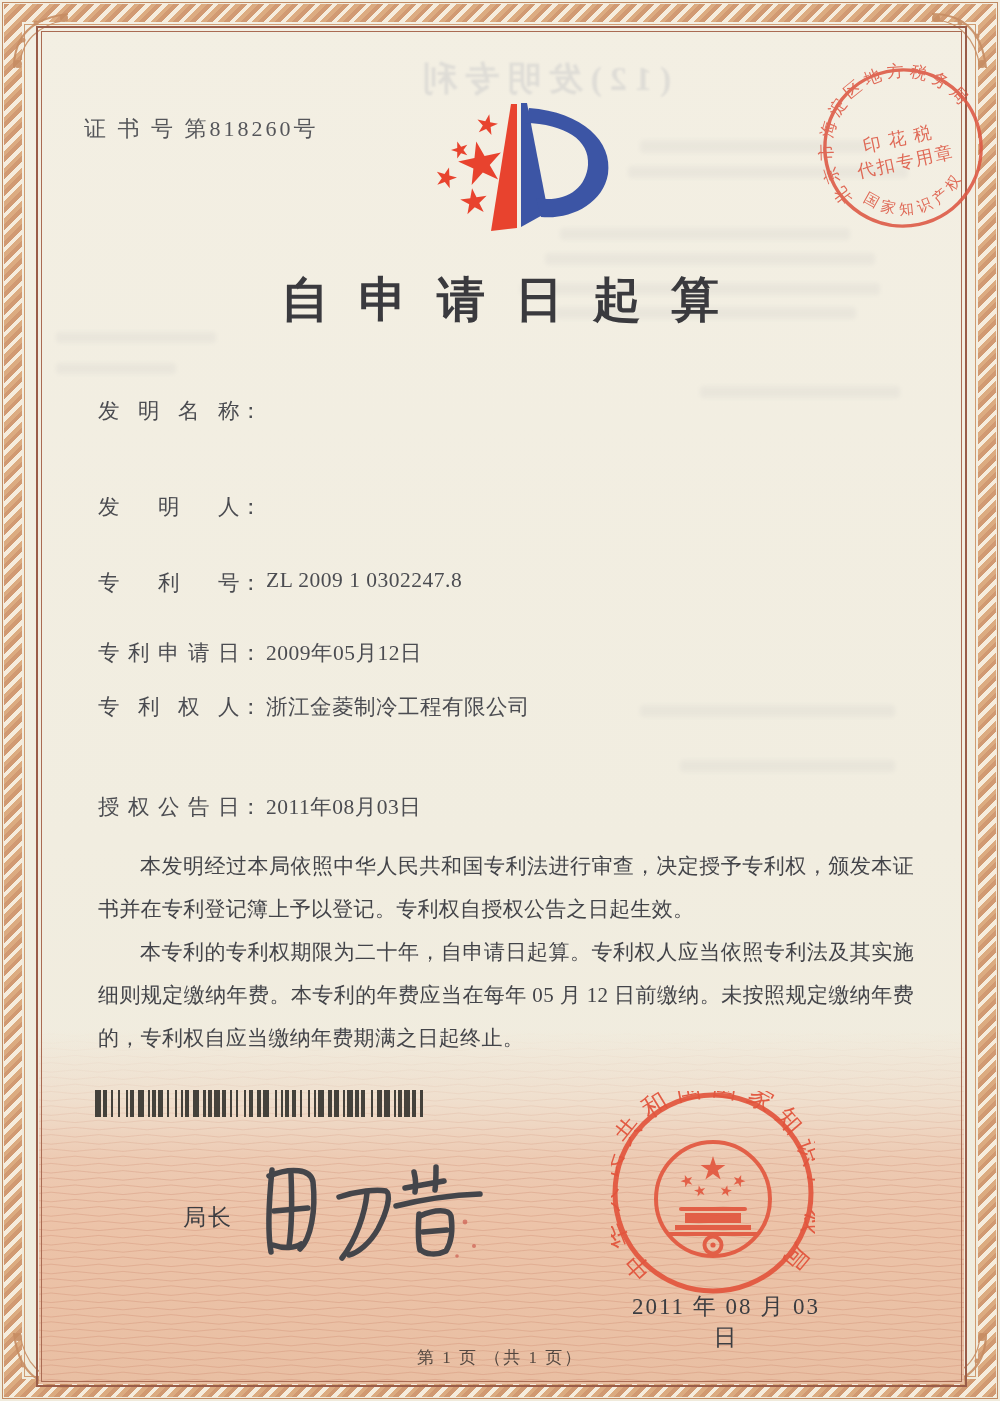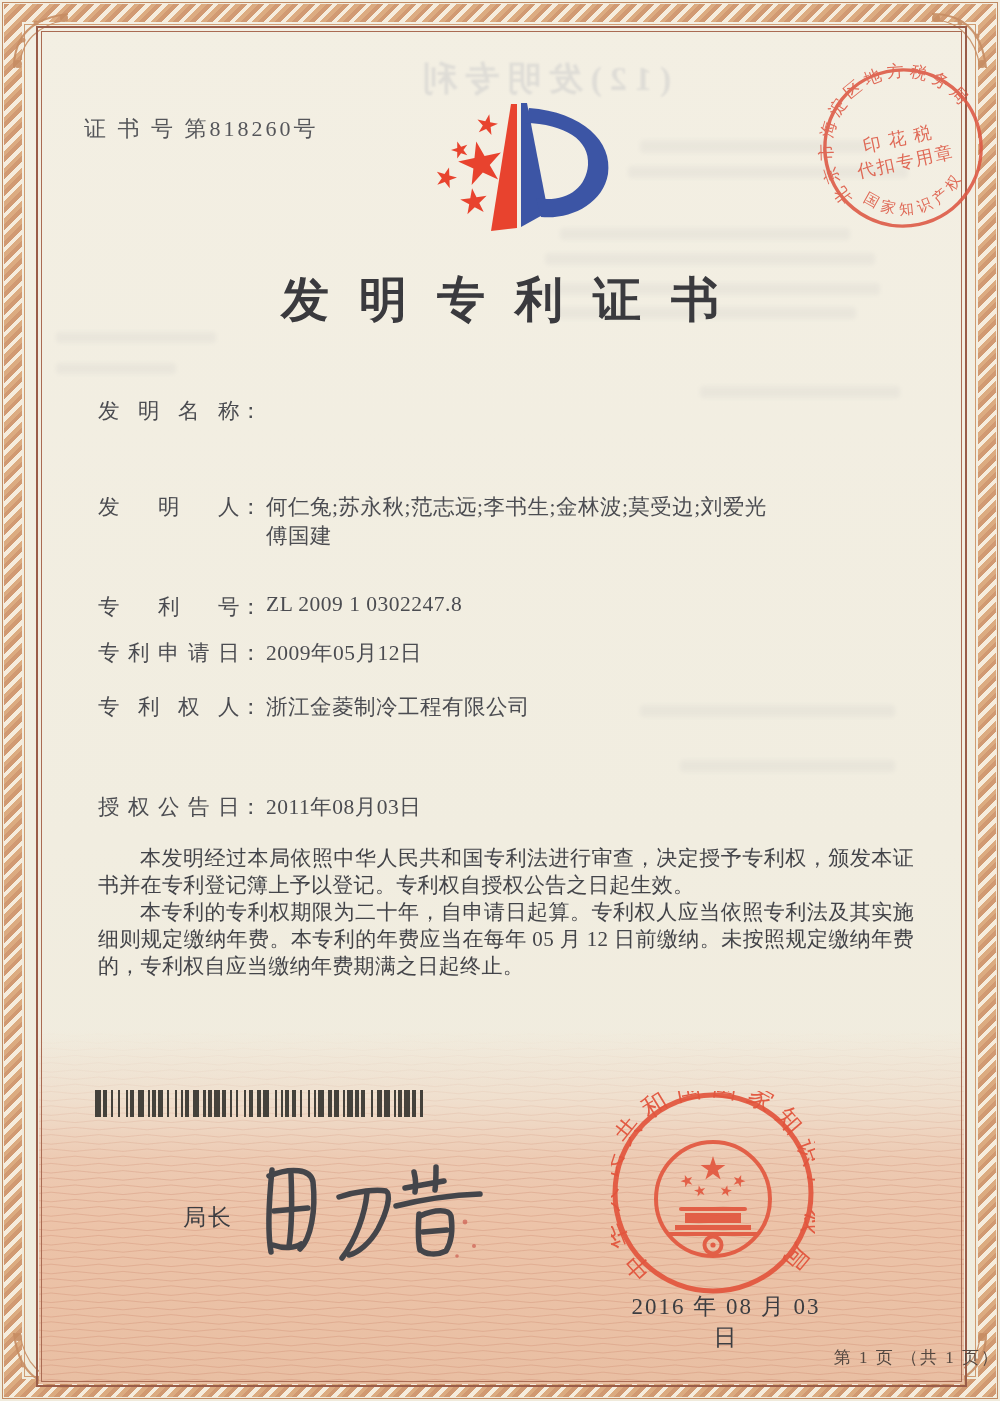--- a/index.html
+++ b/index.html
@@ -37,32 +37,32 @@
   
   .cert-no{position:absolute; left:84px; top:114px; font-size:22px; letter-spacing:3px; color:#55565a;}
   .title{position:absolute; top:268px; left:0; width:100%; text-align:center;
     font-size:48px; font-weight:600; letter-spacing:30px; padding-left:30px; box-sizing:border-box; color:#3a3a3e;}
   .field-row{position:absolute; left:98px; display:flex; align-items:flex-start;
     font-size:21.5px; color:#4b4c51; letter-spacing:.5px;}
   .field-label{display:inline-block; width:142px; text-align:justify; text-align-last:justify;}
   .field-colon{margin:0 4px 0 0;}
   .field-value{white-space:nowrap;}
   .body-text{position:absolute; left:98px; top:845px; width:816px;
-    font-size:21px; line-height:27px; color:#434449; text-align:justify; letter-spacing:.3px;}
+    font-size:21px; line-height:43px; color:#434449; text-align:justify; letter-spacing:.3px;}
   .body-text p{margin:0; text-indent:2em;}
   .barcode{position:absolute; left:95px; top:1090px; width:328px; height:27px;
     display:flex; align-items:stretch; overflow:hidden;}
   .barcode .bar{background:#44413b; height:100%;}
   .sig-label{position:absolute; left:183px; top:1202px; font-size:23px; color:#3d3e42; letter-spacing:2px;}
   .sig-svg{position:absolute; left:238px; top:1148px;}
   .seal-svg{position:absolute; left:611px; top:1091px;}
   .seal-date{position:absolute; left:620px; top:1291px; width:212px; text-align:center;
     font-size:23px; color:#3c3d41; letter-spacing:2px;}
   .tax-stamp{position:absolute; left:818px; top:62px; opacity:.88;}
-  .footer{position:absolute; left:0; top:1346px; width:100%; text-align:right;
+  .footer{position:absolute; left:0; top:1346px; width:100%; text-align:center;
     font-size:17px; color:#534740; letter-spacing:2px;}
   .logo{position:absolute; left:415px; top:98px;}
   .sr{position:absolute; width:1px; height:1px; overflow:hidden; clip-path:inset(50%); white-space:nowrap;}
 </style>
 </head>
 <body>
 
 <div class="page">
 
   <div class="lace-outline-outer"></div>
@@ -218,37 +218,33 @@
     <text fill="#dd5743" font-size="17" letter-spacing="5" font-family="Liberation Serif,serif">
       <textPath href="#taxTop" startOffset="2">北京市海淀区地方税务局</textPath>
     </text>
     <text fill="#dd5743" font-size="15" letter-spacing="5" font-family="Liberation Serif,serif">
       <textPath href="#taxBottom" startOffset="4">国家知识产权局</textPath>
     </text>
     <text x="0" y="-4" text-anchor="middle" fill="#dd5743" font-size="18" letter-spacing="8">印花税</text>
     <text x="0" y="20" text-anchor="middle" fill="#dd5743" font-size="18" letter-spacing="2">代扣专用章</text>
   </svg>
 
-  <div class="title">发明专利证书</div>
+  <div class="title">自申请日起算</div>
 
   <div class="field-row" style="top:396px">
     <span class="field-label">发明名称</span>
       <span class="field-colon">：</span>
   </div>
 
   <div class="field-row" style="top:492px">
     <span class="field-label">发明人</span>
       <span class="field-colon">：</span>
-    <span class="field-value">
-      <div>何仁兔;苏永秋;范志远;李书生;金林波;莫受边;刘爱光</div>
-      <div>傅国建</div>
-    </span>
-  </div>
-
-  <div class="field-row" style="top:592px">
+  </div>
+
+  <div class="field-row" style="top:568px">
     <span class="field-label">专利号</span>
       <span class="field-colon">：</span>
     <span class="field-value">ZL 2009 1 0302247.8</span>
   </div>
 
   <div class="field-row" style="top:638px">
     <span class="field-label">专利申请日</span>
       <span class="field-colon">：</span>
     <span class="field-value">2009年05月12日</span>
   </div>
@@ -409,16 +405,16 @@
       <use href="#star-shape2" transform="translate(-13,-2) scale(6) rotate(-12)"></use>
       <use href="#star-shape2" transform="translate(13,-2) scale(6) rotate(12)"></use>
       <rect x="-34" y="14" width="68" height="4" rx="2"></rect>
       <rect x="-28" y="20" width="56" height="10"></rect>
       <rect x="-38" y="32" width="76" height="5"></rect>
       <rect x="-44" y="39" width="88" height="4"></rect>
       <circle cx="0" cy="52" r="8.5" fill="none" stroke="#e2553d" stroke-width="4"></circle>
       <circle cx="0" cy="52" r="2.6"></circle>
     </g>
   </svg>
-  <div class="seal-date">2016 年 08 月 03 日</div>
+  <div class="seal-date">2011 年 08 月 03 日</div>
 
   <div class="footer">第 1 页 （共 1 页）</div>
 </div>
 
 </body></html>

